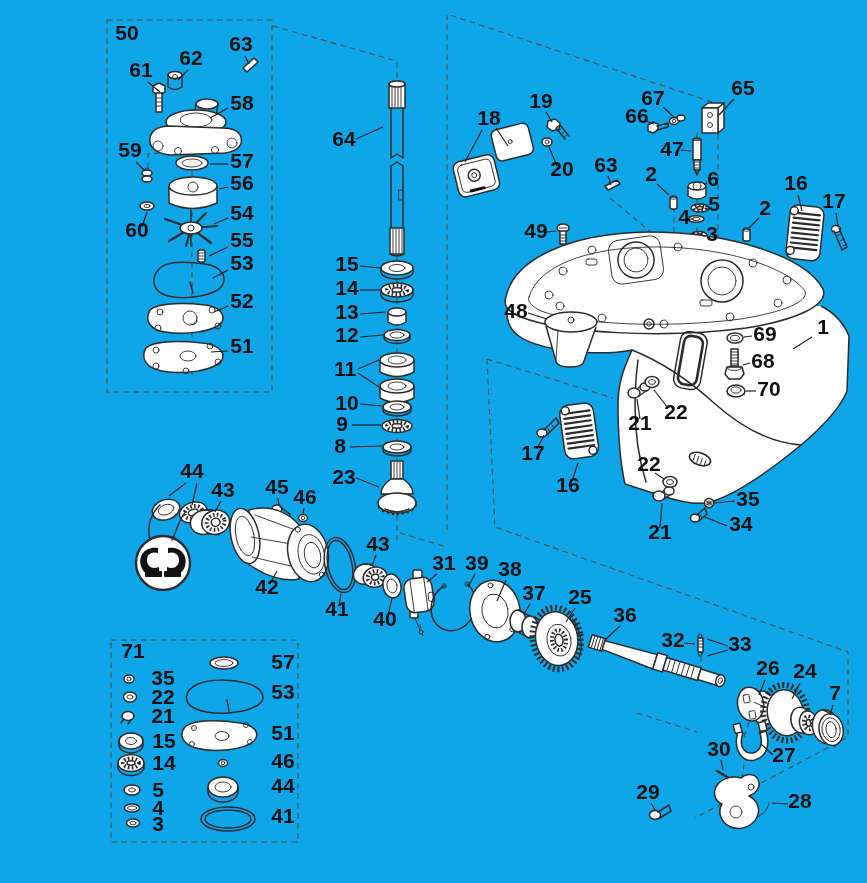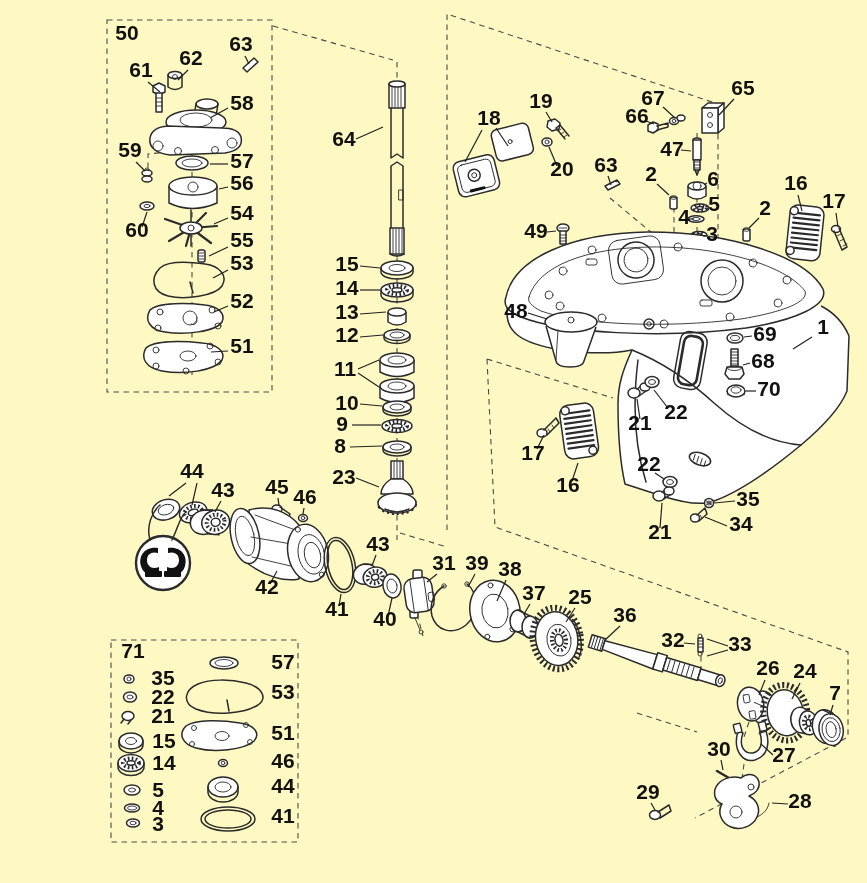--- a/index.html
+++ b/index.html
@@ -1,16 +1,16 @@
 <!DOCTYPE html>
 <html><head>
 <meta charset="utf-8">
 <style>
   html,body{margin:0;padding:0;background:#ffffff;}
-  .stage{width:867px;height:883px;position:relative;background:#fef9c3;overflow:hidden;}
+  .stage{width:867px;height:883px;position:relative;background:#0ea5e9;overflow:hidden;}
   svg{display:block;}
   .o{fill:none;stroke:#2b2b2b;stroke-width:1.5;stroke-linecap:round;stroke-linejoin:round;}
   .ow{fill:#ffffff;stroke:#2b2b2b;stroke-width:1.5;stroke-linejoin:round;}
   .t{fill:none;stroke:#2b2b2b;stroke-width:0.9;stroke-linecap:round;}
   .h{fill:none;stroke:#2b2b2b;stroke-width:2.2;stroke-linecap:round;}
   .teeth{fill:none;stroke:#2b2b2b;stroke-width:6;stroke-dasharray:2 2.6;}
   .knurl{fill:none;stroke:#2b2b2b;stroke-width:4;stroke-dasharray:1.6 2.2;}
   .dash{fill:none;stroke:#4a4a4a;stroke-width:1.1;stroke-dasharray:5.5 4.5;}
   .blk{fill:#111;stroke:none;}
   .leader{stroke:#222;stroke-width:1.2;}

